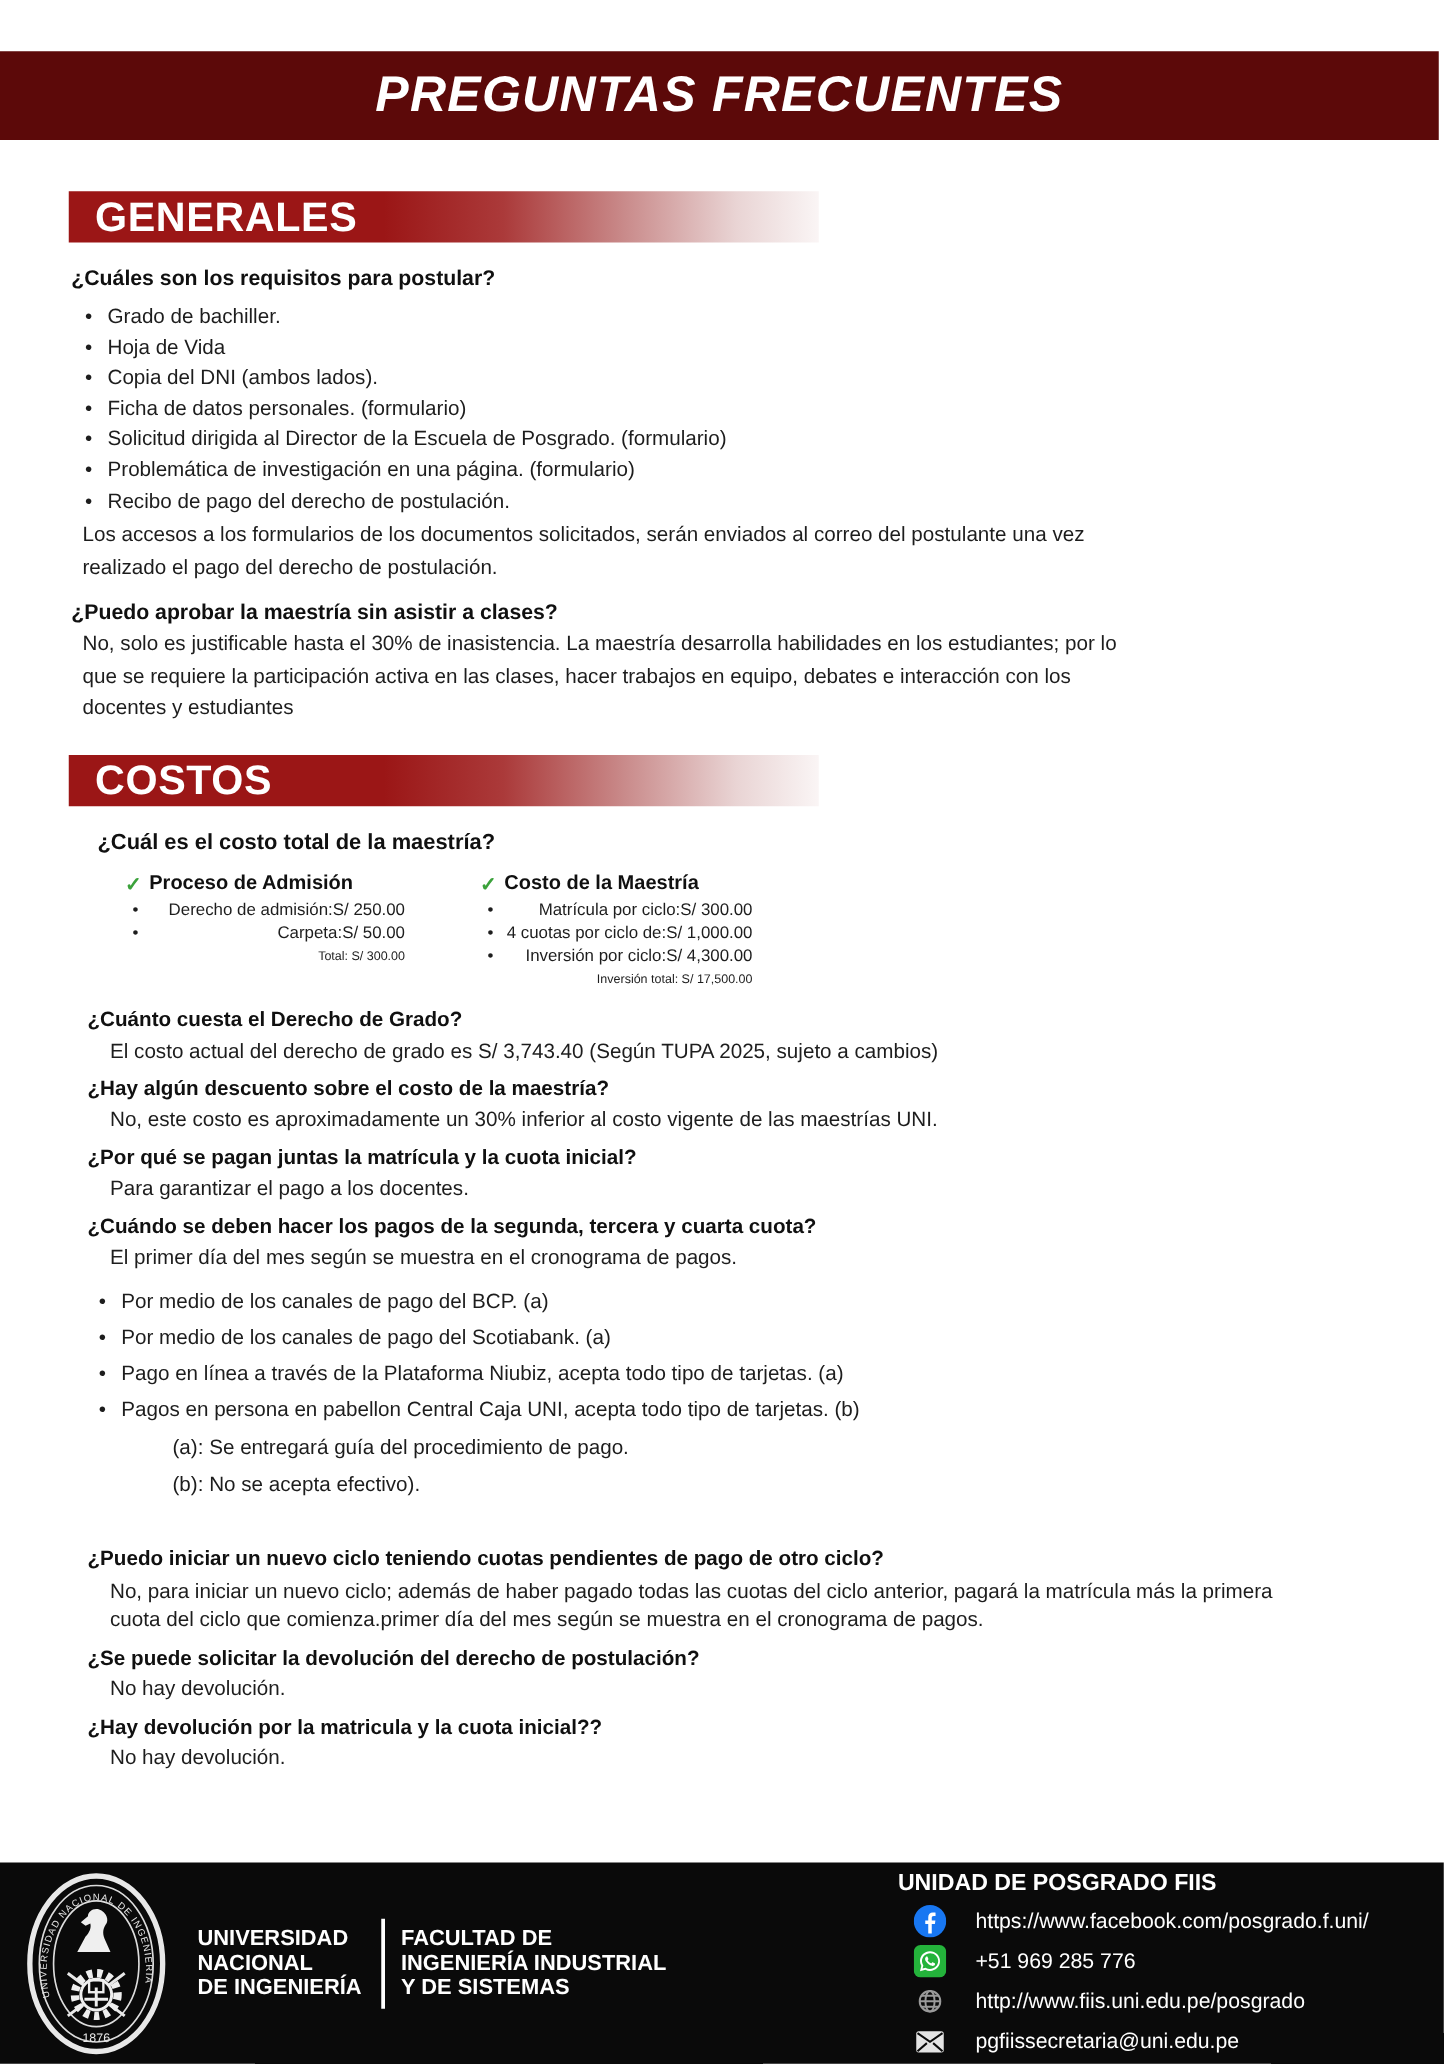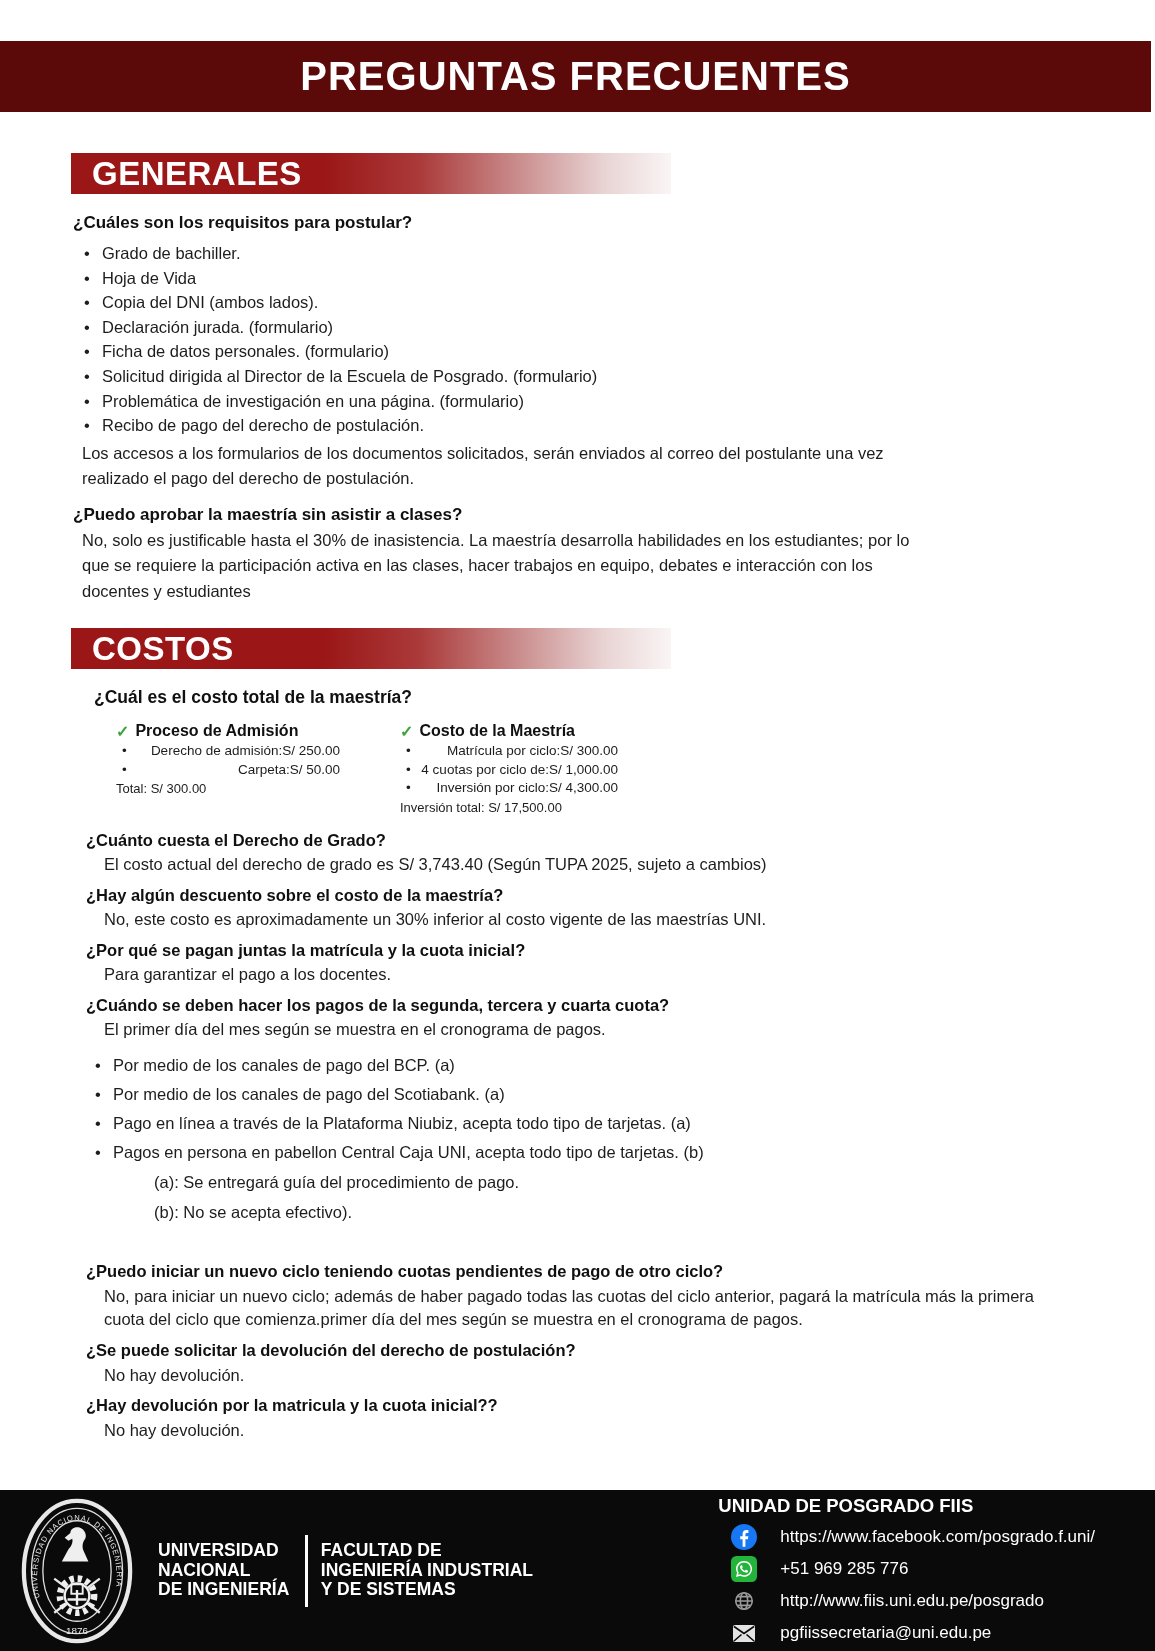--- a/index.html
+++ b/index.html
@@ -2,25 +2,25 @@
 <html><head>
 <meta charset="utf-8">
 <style>
   html,body{margin:0;padding:0;}
   body{
     width:1155px;height:1651px;position:relative;background:#ffffff;
     font-family:"Liberation Sans",sans-serif;color:#1d1d1d;overflow:hidden;
   }
   
   .banner{position:absolute;top:41px;left:0;right:4px;height:71px;background:#5c0909;
-    display:flex;align-items:center;justify-content:center;}
+    display:flex;align-items:center;justify-content:center;font-style:italic;}
   .banner-title{color:#fff;font-size:40px;font-weight:800;letter-spacing:1px;}
 
   
-  .main{position:absolute;top:112px;left:16px;right:0;}
+  .main{position:absolute;top:112px;left:0;right:0;}
   .bar{width:600px;height:41px;margin-left:55px;display:flex;align-items:center;
     background:linear-gradient(90deg,#9b1616 0%,#9b1616 42%,#ab3a3a 58%,#c98a8a 74%,#e9d4d4 89%,#faf5f5 100%);}
   .bar span{color:#fff;font-size:33px;font-weight:800;letter-spacing:.5px;padding-left:21px;}
   .bar-generales{margin-top:41px;}
   .bar-costos{margin-top:24px;}
 
   .content{margin:0 55px 0 57px;font-size:16.5px;}
   .q{font-weight:700;font-size:17px;color:#101010;}
   .q-first{margin-top:19px;}
   ul.req{list-style:none;margin:8px 0 0;padding:0;}
@@ -33,21 +33,21 @@
   .q-total{margin:18px 0 0 78px;font-size:17.5px;font-weight:700;color:#101010;}
   .cost-cols{display:flex;margin:14px 0 0 100px;}
   .ccol1{width:224px;}
   .ccol2{width:218px;margin-left:60px;}
   .col-head{display:flex;font-size:16px;font-weight:700;color:#101010;}
   .check{color:#3ba23b;margin-right:6px;font-weight:700;}
   .crow{display:flex;font-size:13.5px;line-height:16.5px;padding-left:15px;position:relative;margin-top:2px;}
   .crow::before{content:"•";position:absolute;left:6px;}
   .crow .lbl{flex:1;text-align:right;}
   .crow .val{text-align:right;white-space:nowrap;}
-  .ctotal{font-size:13px;line-height:17px;margin-top:2px;}
+  .ctotal{font-size:10px;line-height:17px;text-align:right;margin-top:2px;}
 
   .qa-zone{margin:14px 55px 0 70px;font-size:16.5px;}
   .qa-q{font-weight:700;line-height:21.5px;margin-top:9px;color:#101010;}
   .qa-a{line-height:21.5px;margin:3px 0 0 18px;}
   ul.pago{list-style:none;margin:14px 0 0;padding:0;}
   ul.pago li{position:relative;padding-left:27px;line-height:20px;margin-bottom:9px;}
   ul.pago li::before{content:"•";position:absolute;left:9px;}
   .pago-note{margin:10px 0 0 68px;line-height:20px;}
   .qa2-zone{margin-top:39px;}
   .qa2-a{max-width:935px;line-height:23px;}
@@ -77,21 +77,20 @@
   <div class="bar bar-generales">
     <span>GENERALES</span>
   </div>
 
   <div class="content">
     <div class="q q-first">¿Cuáles son los requisitos para postular?</div>
     <ul class="req">
       <li>Grado de bachiller.</li>
       <li>Hoja de Vida</li>
       <li>Copia del DNI (ambos lados).</li>
-      <li>Declaración jurada. (formulario)</li>
       <li>Ficha de datos personales. (formulario)</li>
       <li>Solicitud dirigida al Director de la Escuela de Posgrado. (formulario)</li>
       <li>Problemática de investigación en una página. (formulario)</li>
       <li>Recibo de pago del derecho de postulación.</li>
     </ul>
     <div class="note">Los accesos a los formularios de los documentos solicitados, serán enviados al correo del postulante una vez realizado el pago del derecho de postulación.</div>
 
     <div class="q q-2">¿Puedo aprobar la maestría sin asistir a clases?</div>
     <div class="ans-block">No, solo es justificable hasta el 30% de inasistencia. La maestría desarrolla habilidades en los estudiantes; por lo que se requiere la participación activa en las clases, hacer trabajos en equipo, debates e interacción con los docentes y estudiantes</div>
   </div>

